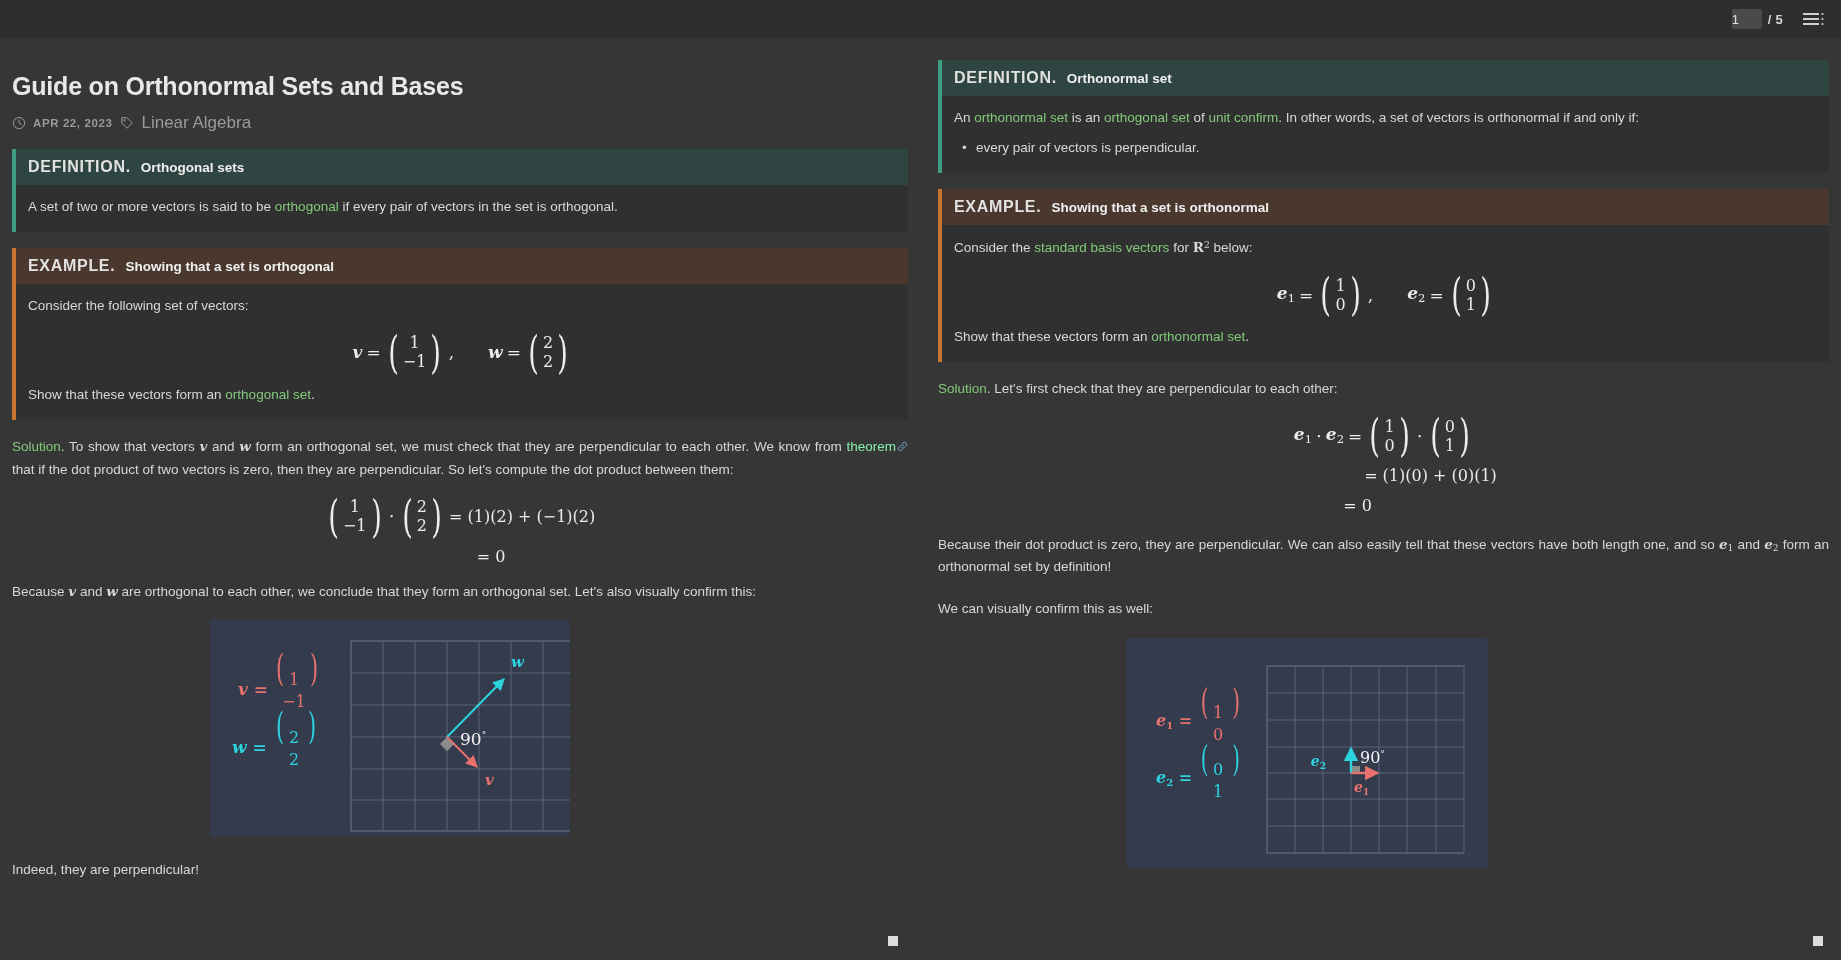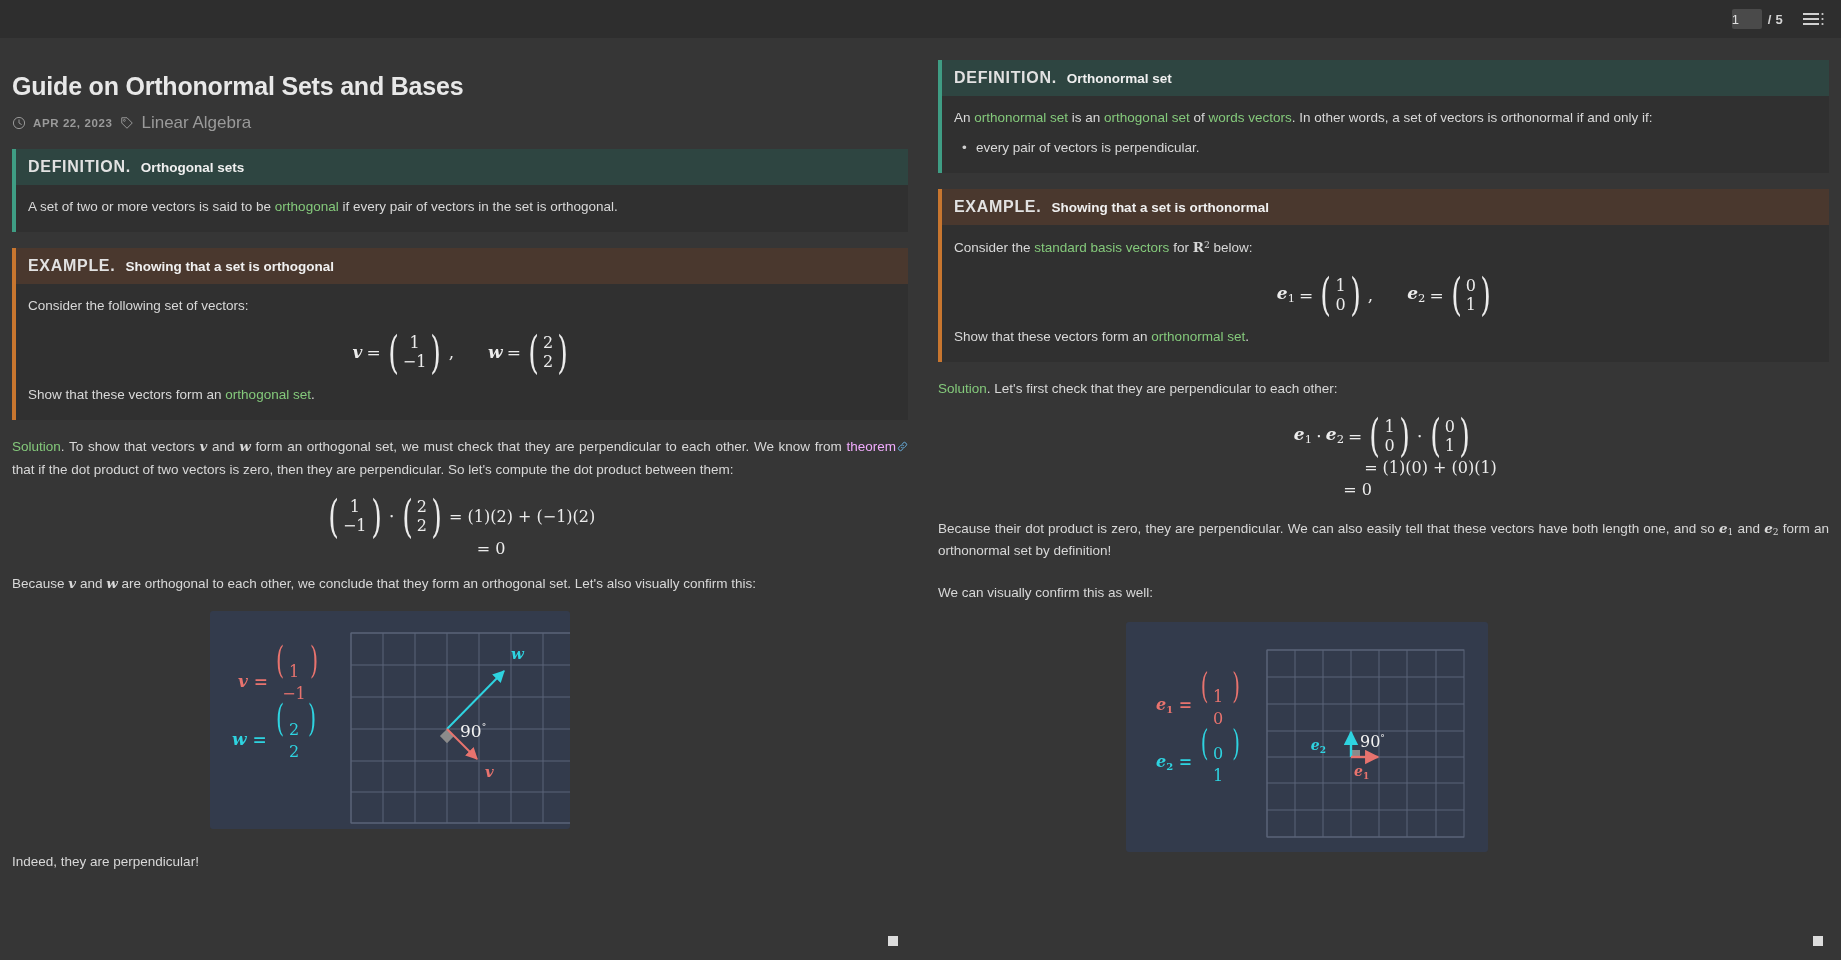--- a/index.html
+++ b/index.html
@@ -60,29 +60,29 @@
   .callout.example .cal-head { background:#4a382e; }
 
   ul.bullets { margin:8px 0 0 22px; }
   ul.bullets li { font-size:13.5px; line-height:1.65; color:#d8d8d8; list-style:none; position:relative;}
   ul.bullets li::before { content:"•"; position:absolute; left:-14px; color:#cfcfcf; }
 
   
   p.para { font-size:13.5px; line-height:1.62; color:#d8d8d8; margin-top:16px; text-align:justify; }
   p.para.noj { text-align:left; }
   .green { color:#84c97b; }
-  .link  { color:#f0abfc; }
+  .link  { color:#86efac; }
   .link-ico { display:inline-block; vertical-align:-1px; margin-left:1px; }
   .link-ico svg { width:11px; height:11px; }
 
   
   .mth { font-family:"DejaVu Serif", serif; font-style:italic; font-weight:700; }
   .mathblock { text-align:center; margin:18px 0 4px 0; font-family:"DejaVu Serif", serif; color:#ececec;}
   .mrow { display:flex; align-items:center; justify-content:center; gap:4px; font-size:17px; line-height:1;}
-  .mrow.second { justify-content:center; margin-top:6px; }
+  .mrow.second { justify-content:center; margin-top:14px; }
   .vec { display:inline-flex; align-items:center; }
   .vec .par { font-size:34px; line-height:.82; font-family:"DejaVu Serif", serif; color:#ececec; transform:scaleX(.62); display:inline-block;}
   .vec .par.tall { font-size:44px; }
   .vec .nums { display:flex; flex-direction:column; align-items:center; gap:3px; padding:0 1px; }
   .vec .nums span { font-size:16px; font-family:"DejaVu Serif", serif; }
   .it { font-style:italic; font-weight:700; font-family:"DejaVu Serif", serif; }
   .sub { font-size:.68em; vertical-align:-.25em; font-style:normal; font-weight:400;}
   .sup { font-size:.68em; vertical-align:.45em; font-style:normal; font-weight:400;}
   .gap { display:inline-block; width:26px; }
 
@@ -290,21 +290,21 @@
     </div>
 
     <div class="col col-right">
 
       <div class="callout" style="margin-top:0;">
         <div class="cal-head">
           <span class="cal-kind">DEFINITION.</span>
           <span class="cal-name">Orthonormal set</span>
         </div>
         <div class="cal-body">
-          <span>An </span><span class="green">orthonormal set</span><span> is an </span><span class="green">orthogonal set</span><span> of </span><span class="green">words vectors</span><span>. In other words, a set of vectors is orthonormal if and only if:</span>
+          <span>An </span><span class="green">orthonormal set</span><span> is an </span><span class="green">orthogonal set</span><span> of </span><span class="green">unit confirm</span><span>. In other words, a set of vectors is orthonormal if and only if:</span>
           <ul class="bullets">
             <li>every pair of vectors is perpendicular.</li>
           </ul>
         </div>
       </div>
 
       <div class="callout example">
         <div class="cal-head">
           <span class="cal-kind">EXAMPLE.</span>
           <span class="cal-name">Showing that a set is orthonormal</span>

